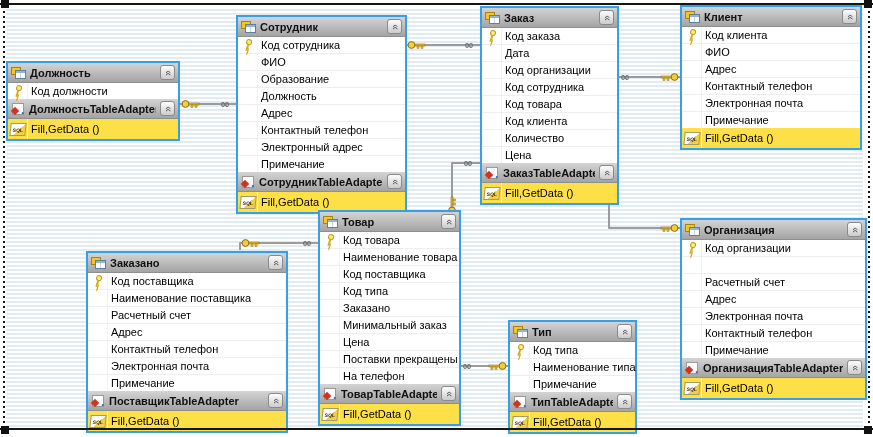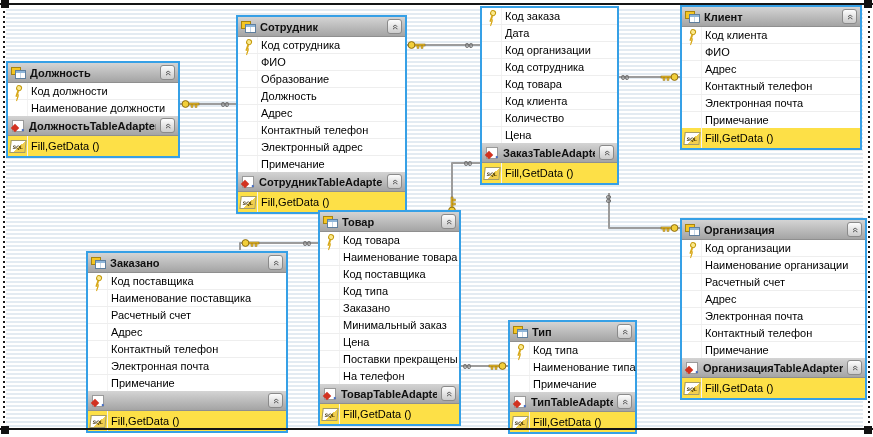--- a/index.html
+++ b/index.html
@@ -129,24 +129,20 @@
     <span class="e-title">Должность</span>
     <span class="collapse"></span>
   </div>
   <div class="e-rows">
       <div class="row">
         <span class="cell-icon">
           <span class="key-icon"></span>
         </span>
         <span class="row-label">Код должности</span>
       </div>
-      <div class="row">
-        <span class="cell-icon"></span>
-        <span class="row-label">Наименование должности</span>
-      </div>
     </div>
   <div class="e-header">
     <span class="ad-icon"></span>
     <span class="e-title">ДолжностьTableAdapter</span>
     <span class="collapse"></span>
   </div>
   <div class="method-row">
     <span class="cell-icon">
         <span class="sql-icon"></span>
       </span>
@@ -203,20 +199,25 @@
   </div>
   <div class="method-row">
     <span class="cell-icon">
         <span class="sql-icon"></span>
       </span>
     <span class="row-label">Fill,GetData ()</span>
   </div>
 </div>
 
 <div class="entity t2">
+  <div class="e-header">
+    <span class="tbl-icon"></span>
+    <span class="e-title">Заказ</span>
+    <span class="collapse"></span>
+  </div>
   <div class="e-rows">
       <div class="row">
         <span class="cell-icon">
           <span class="key-icon"></span>
         </span>
         <span class="row-label">Код заказа</span>
       </div>
       <div class="row">
         <span class="cell-icon"></span>
         <span class="row-label">Дата</span>
@@ -334,20 +335,21 @@
         <span class="cell-icon"></span>
         <span class="row-label">Электронная почта</span>
       </div>
       <div class="row">
         <span class="cell-icon"></span>
         <span class="row-label">Примечание</span>
       </div>
     </div>
   <div class="e-header">
     <span class="ad-icon"></span>
+    <span class="e-title">ПоставщикTableAdapter</span>
     <span class="collapse"></span>
   </div>
   <div class="method-row">
     <span class="cell-icon">
         <span class="sql-icon"></span>
       </span>
     <span class="row-label">Fill,GetData ()</span>
   </div>
 </div>
 
@@ -453,21 +455,20 @@
   </div>
   <div class="e-rows">
       <div class="row">
         <span class="cell-icon">
           <span class="key-icon"></span>
         </span>
         <span class="row-label">Код организации</span>
       </div>
       <div class="row">
         <span class="cell-icon"></span>
-        <span class="row-label">Наименование организации</span>
       </div>
       <div class="row">
         <span class="cell-icon"></span>
         <span class="row-label">Расчетный счет</span>
       </div>
       <div class="row">
         <span class="cell-icon"></span>
         <span class="row-label">Адрес</span>
       </div>
       <div class="row">

